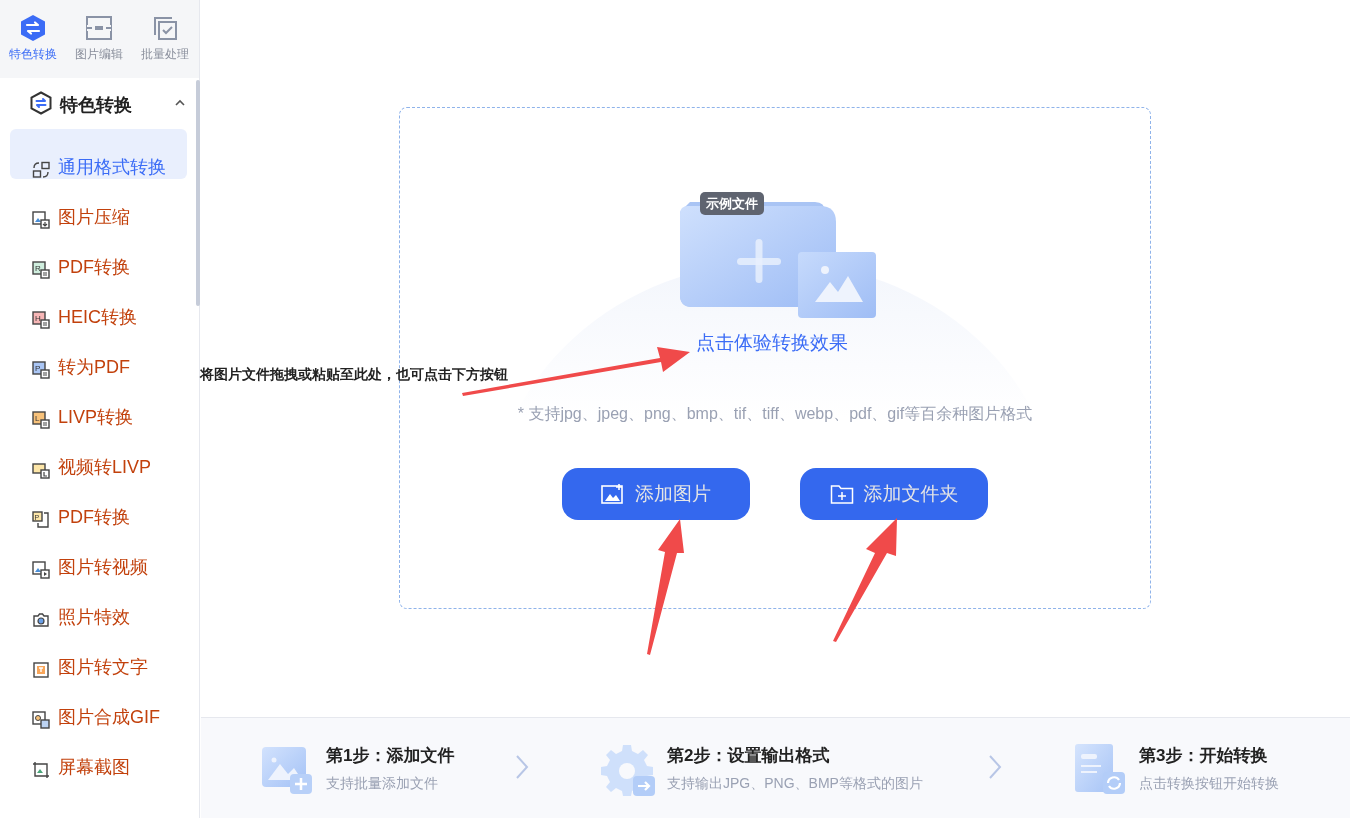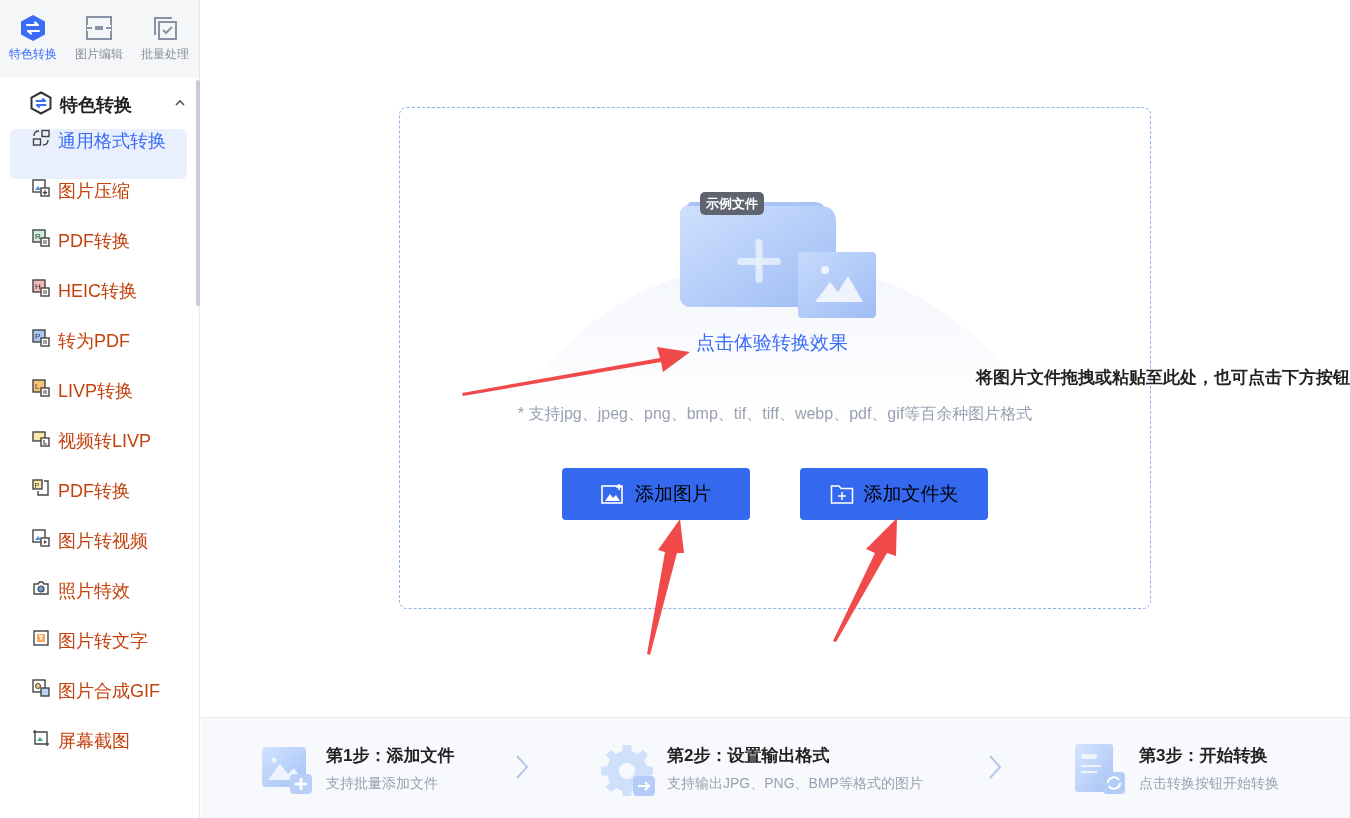--- a/index.html
+++ b/index.html
@@ -14,36 +14,36 @@
   .topnav-item .lbl { margin-top: 4px; font-size: 12px; color: #8a8f9c; }
   .topnav-item.active .lbl { color: #3b6cf6; }
 
   .scrollbar { position: absolute; left: 196px; top: 80px; width: 4px; height: 226px; background: #c6ccd9; border-radius: 2px; }
 
   .group-header { position: absolute; left: 30px; top: 90px; width: 160px; height: 30px; display: flex; align-items: center; }
   .group-header .gtitle { margin-left: 8px; font-size: 18px; font-weight: bold; color: #222; }
   .group-header .chev { position: absolute; right: 4px; top: 6px; font-size: 12px; color: #555; }
 
   .menu { position: absolute; left: 10px; top: 129px; width: 177px; }
-  .menu-item { height: 50px; display: flex; align-items: flex-start; padding-left: 22px; border-radius: 6px; cursor: pointer; }
+  .menu-item { height: 50px; display: flex; align-items: flex-end; padding-left: 22px; border-radius: 6px; cursor: pointer; }
   .menu-item.active { background: #e9effd; }
   .menu-item .mi-ico { width: 18px; height: 18px; margin-right: 8px; display: flex; align-items: center; justify-content: center; }
   .menu-item .mi-label { font-size: 18px; color: #c2410c; }
   .menu-item.active .mi-label { color: #3b6cf6; }
 
   
   .dropzone { position: absolute; left: 399px; top: 107px; width: 752px; height: 502px; border: 1.5px dashed #8fb3ea; border-radius: 8px; }
   .glow { position: absolute; left: 490px; top: 262px; width: 570px; height: 260px; border-radius: 50% 50% 0 0 / 100% 100% 0 0; background: linear-gradient(180deg, #f3f6fc 0%, rgba(255,255,255,0) 60%); }
   .illus { position: absolute; left: 680px; top: 192px; width: 200px; height: 130px; cursor: pointer; }
   .badge { position: absolute; left: 681px; top: 192px; height: 23px; padding: 0 6px; background: #5f6470; border-radius: 5px; color: #fff; font-size: 13px; font-weight: bold; line-height: 23px; margin-left: 19px; }
   .try-link { position: absolute; left: 0; width: 1350px; top: 330px; text-align: center; font-size: 19px; color: #3b6cf6; cursor: pointer; padding-left: 200px; }
   .try-link span { padding-left: 350px; }
-  .hint { position: absolute; top: 366px; left: 200px; width: 1150px; text-align: right; font-size: 17px; font-weight: bold; color: #222; }
+  .hint { position: absolute; top: 366px; left: 200px; width: 1150px; text-align: left; font-size: 14px; font-weight: bold; color: #222; }
   .formats { position: absolute; top: 404px; left: 200px; width: 1150px; text-align: center; font-size: 16px; color: #9aa1b3; }
-  .btn { position: absolute; top: 468px; width: 188px; height: 52px; background: #3468ee; border-radius: 4px; color: #000000; font-size: 19px; display: flex; align-items: center; justify-content: center; cursor: pointer; }
+  .btn { position: absolute; top: 468px; width: 188px; height: 52px; background: #3468ee; border-radius: 16px; color: #e5e5e5; font-size: 19px; display: flex; align-items: center; justify-content: center; cursor: pointer; }
   .btn .b-ico { width: 24px; height: 22px; margin-right: 10px; display: flex; }
   .btn-add-image { left: 562px; }
   .btn-add-folder { left: 800px; }
 
   .arrows { position: absolute; left: 0; top: 0; width: 1350px; height: 818px; pointer-events: none; }
 
   
   .footer { position: absolute; left: 201px; top: 717px; width: 1149px; height: 101px; background: #f8f9fc; border-top: 1px solid #e6e8ee; }
   .step { position: absolute; top: 0; height: 101px; display: flex; align-items: center; }
   .step .s-ico { width: 54px; height: 54px; margin-right: 12px; }

